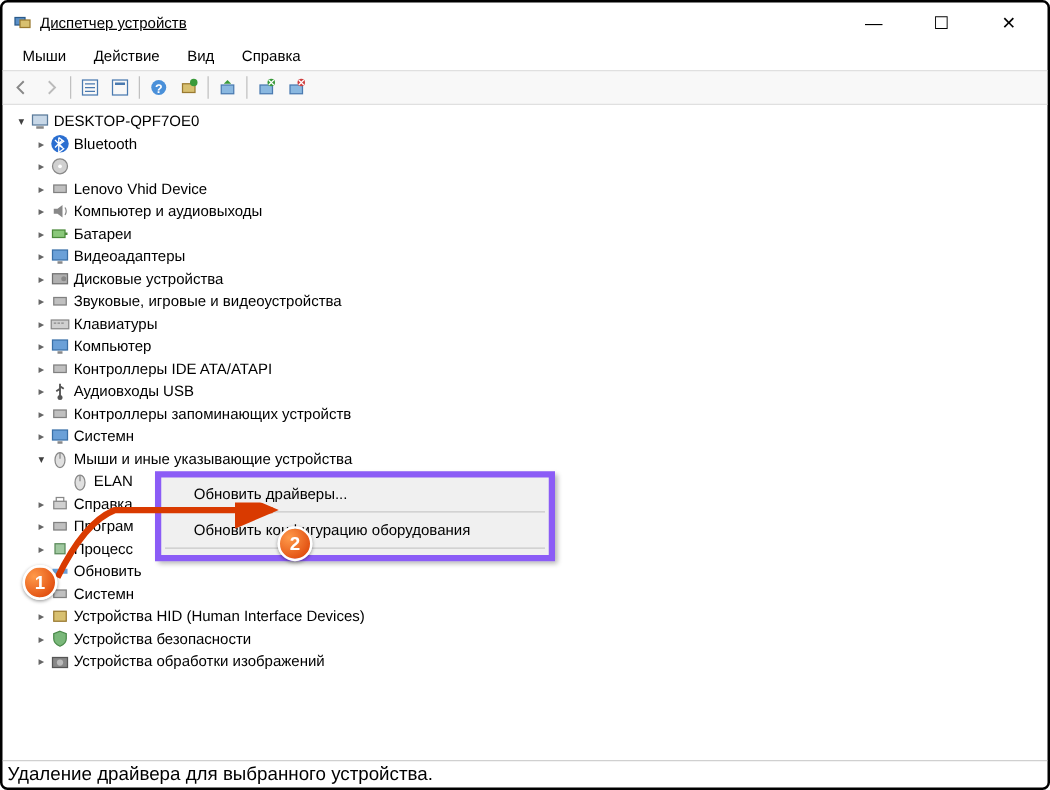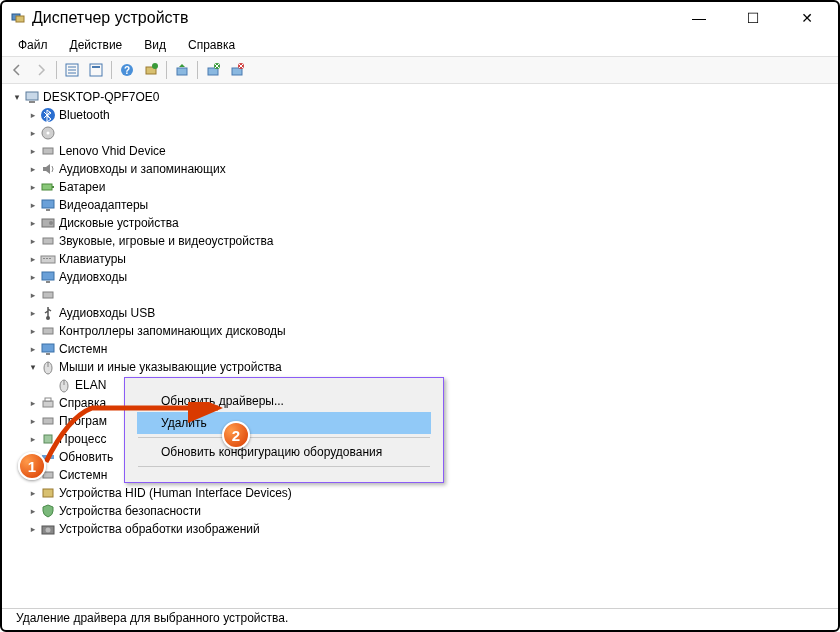--- a/index.html
+++ b/index.html
@@ -1,39 +1,39 @@
 <!DOCTYPE html>
 <html><head>
 <meta charset="utf-8">
 <style>
 * { box-sizing: border-box; margin: 0; padding: 0; }
 body { font-family: "Segoe UI", Tahoma, sans-serif; font-size: 12px; background: #fff; width: 840px; height: 632px; position: relative; overflow: hidden; border: 2px solid #000; border-radius: 6px; }
 .titlebar { height: 32px; display: flex; align-items: center; padding: 0 8px; }
 .titlebar .app-icon { width: 16px; height: 16px; margin-right: 6px; display: flex; align-items: center; justify-content: center; }
-.titlebar .title { flex: 1; font-size: 16px; }
+.titlebar .title { flex: 1; font-size: 12px; text-decoration: underline; }
 .winbtns { display: flex; gap: 24px; margin-right: 8px; }
 .winbtn { width: 30px; height: 22px; display: flex; align-items: center; justify-content: center; font-size: 14px; }
 .menubar { height: 22px; display: flex; align-items: center; padding: 0 6px; gap: 2px; border-top: 0; }
 .menuitem { padding: 2px 10px; }
 .toolbar { height: 28px; display: flex; align-items: center; padding: 0 4px; gap: 2px; border-top: 1px solid #e0e0e0; border-bottom: 1px solid #e0e0e0; background: #f8f8f8; }
 .tbtn { width: 22px; height: 22px; display: flex; align-items: center; justify-content: center; border: 1px solid transparent; }
 .tbtn svg { width: 16px; height: 16px; }
 .tsep { width: 1px; height: 18px; background: #c0c0c0; margin: 0 2px; }
 .tree { padding: 4px 2px; position: relative; height: 520px; overflow: auto; }
 .node { display: flex; align-items: center; height: 18px; line-height: 18px; white-space: nowrap; }
 .arrow { width: 14px; display: inline-flex; justify-content: center; color: #666; font-size: 9px; }
 .arrow.down { color: #404040; }
 .nicon { width: 16px; height: 16px; margin: 0 3px 0 0; display: inline-flex; align-items: center; justify-content: center; }
 .nicon svg { width: 16px; height: 16px; }
 .indent { display: inline-block; }
-.ctxmenu { position: absolute; background: #f0f0f0; border: 1px solid #8b5cf6; box-shadow: 2px 2px 4px rgba(0,0,0,.3); min-width: 320px; padding: 12px; z-index: 10; }
+.ctxmenu { position: absolute; background: #f0f0f0; border: 5px solid #8b5cf6; box-shadow: 2px 2px 4px rgba(0,0,0,.3); min-width: 320px; padding: 2px; z-index: 10; }
 .ctxmenu .mi { height: 22px; display: flex; align-items: center; padding: 0 20px 0 24px; font-size: 12px; }
 .ctxmenu .mi.hl { background: #91c9f7; }
 .ctxmenu .msep { height: 1px; background: #c8c8c8; margin: 3px 1px; }
-.statusbar { position: absolute; bottom: 0; left: 0; right: 0; height: 22px; border-top: 1px solid #d0d0d0; padding: 2px 14px; font-size: 12px; display: flex; align-items: flex-start; }
+.statusbar { position: absolute; bottom: 0; left: 0; right: 0; height: 22px; border-top: 1px solid #d0d0d0; padding: 2px 4px; font-size: 15px; display: flex; align-items: flex-end; }
 .marker { position: absolute; width: 28px; height: 28px; border-radius: 50%; background: radial-gradient(circle at 30% 30%, #ff9a4a, #d93a00); border: 2px solid #fff; color: #fff; font-weight: bold; display: flex; align-items: center; justify-content: center; font-size: 15px; box-shadow: 0 1px 3px rgba(0,0,0,.4); z-index: 20; }
 .arrow-red { position: absolute; z-index: 19; }
 </style>
 </head>
 <body>
 
 <div class="titlebar">
   <span class="app-icon">
     <svg viewBox="0 0 16 16">
         <rect x="2" y="4" width="8" height="6" fill="#5a8fc7" stroke="#2a5a8a"></rect>
@@ -42,21 +42,21 @@
   </span>
   <span class="title">Диспетчер устройств</span>
   <div class="winbtns">
     <span class="winbtn">—</span>
     <span class="winbtn">☐</span>
     <span class="winbtn">✕</span>
   </div>
 </div>
 
 <div class="menubar">
-  <span class="menuitem">Файл</span>
+  <span class="menuitem">Мыши</span>
   <span class="menuitem">Действие</span>
   <span class="menuitem">Вид</span>
   <span class="menuitem">Справка</span>
 </div>
 
 <div class="toolbar">
   <span class="tbtn">
       <svg viewBox="0 0 16 16">
         <path d="M10 3l-5 5 5 5" stroke="#888" fill="none" stroke-width="1.5"></path>
       </svg>
@@ -165,21 +165,21 @@
       </div>
       <div class="node">
         <span class="indent" style="width:22px"></span>
         <span class="arrow">▸</span>
         <span class="nicon">
           <svg viewBox="0 0 16 16">
             <path d="M3 6h3l4-3v10l-4-3H3z" fill="#888"></path>
             <path d="M12 5q2 3 0 6" stroke="#888" fill="none"></path>
           </svg>
         </span>
-        <span>Аудиовходы и запоминающих</span>
+        <span>Компьютер и аудиовыходы</span>
       </div>
       <div class="node">
         <span class="indent" style="width:22px"></span>
         <span class="arrow">▸</span>
         <span class="nicon">
           <svg viewBox="0 0 16 16">
             <rect x="2" y="5" width="10" height="6" fill="#8ac87a" stroke="#4a8a3a"></rect>
             <rect x="12" y="7" width="2" height="2" fill="#4a8a3a"></rect>
           </svg>
         </span>
@@ -232,51 +232,52 @@
       </div>
       <div class="node">
         <span class="indent" style="width:22px"></span>
         <span class="arrow">▸</span>
         <span class="nicon">
           <svg viewBox="0 0 16 16">
             <rect x="2" y="3" width="12" height="8" fill="#6aa0d8" stroke="#3a70a8"></rect>
             <rect x="6" y="12" width="4" height="2" fill="#888"></rect>
           </svg>
         </span>
-        <span>Аудиовходы</span>
-      </div>
-      <div class="node">
-        <span class="indent" style="width:22px"></span>
-        <span class="arrow">▸</span>
-        <span class="nicon">
-          <svg viewBox="0 0 16 16">
-            <rect x="3" y="5" width="10" height="6" fill="#c0c0c0" stroke="#808080"></rect>
-          </svg>
-        </span>
+        <span>Компьютер</span>
+      </div>
+      <div class="node">
+        <span class="indent" style="width:22px"></span>
+        <span class="arrow">▸</span>
+        <span class="nicon">
+          <svg viewBox="0 0 16 16">
+            <rect x="3" y="5" width="10" height="6" fill="#c0c0c0" stroke="#808080"></rect>
+          </svg>
+        </span>
+        <span>Контроллеры IDE ATA/ATAPI</span>
       </div>
       <div class="node">
         <span class="indent" style="width:22px"></span>
         <span class="arrow">▸</span>
         <span class="nicon">
           <svg viewBox="0 0 16 16">
             <path d="M8 2v10M8 4l3 2M8 6l-3 2" stroke="#555" fill="none" stroke-width="1.5"></path>
             <circle cx="8" cy="13" r="2" fill="#555"></circle>
           </svg>
         </span>
         <span>Аудиовходы USB</span>
       </div>
       <div class="node">
         <span class="indent" style="width:22px"></span>
         <span class="arrow">▸</span>
         <span class="nicon">
           <svg viewBox="0 0 16 16">
             <rect x="3" y="5" width="10" height="6" fill="#c0c0c0" stroke="#808080"></rect>
           </svg>
         </span>
-        <span>Контроллеры запоминающих дисководы</span>
+        <span>Контроллеры запоминающих устройств</span>
       </div>
       <div class="node">
         <span class="indent" style="width:22px"></span>
         <span class="arrow">▸</span>
         <span class="nicon">
           <svg viewBox="0 0 16 16">
             <rect x="2" y="3" width="12" height="8" fill="#6aa0d8" stroke="#3a70a8"></rect>
             <rect x="6" y="12" width="4" height="2" fill="#888"></rect>
           </svg>
         </span>
@@ -390,21 +391,20 @@
             <rect x="2" y="5" width="12" height="8" fill="#888" stroke="#555"></rect>
             <circle cx="8" cy="9" r="2.5" fill="#bbb"></circle>
           </svg>
         </span>
         <span>Устройства обработки изображений</span>
       </div>
     </div>
 
   <div class="ctxmenu" style="left:122px; top:293px;">
     <div class="mi">Обновить драйверы...</div>
-    <div class="mi hl">Удалить</div>
     <div class="msep"></div>
     <div class="mi">Обновить конфигурацию оборудования</div>
     <div class="msep"></div>
   </div>
 </div>
 
 <div class="statusbar">
   <span>Удаление драйвера для выбранного устройства.</span>
 </div>
 

